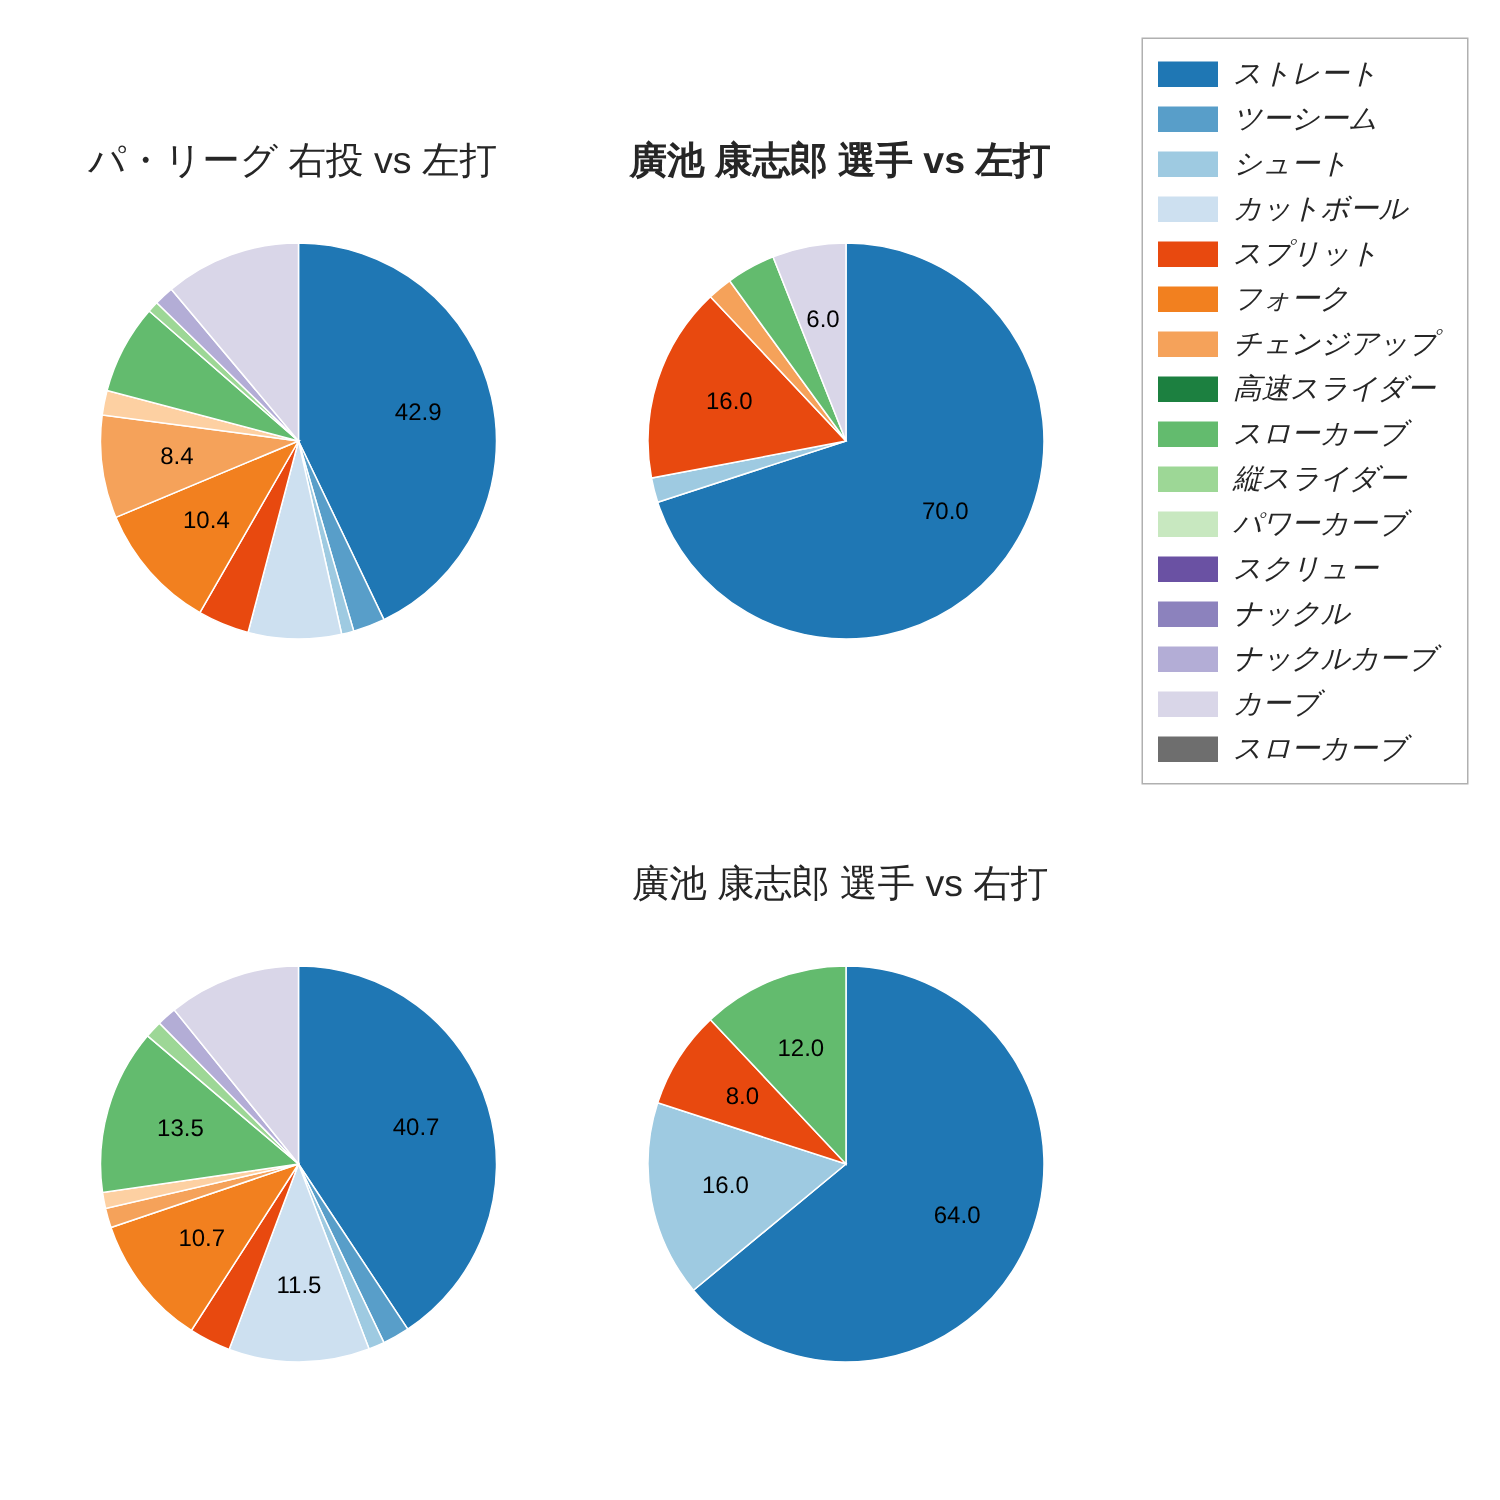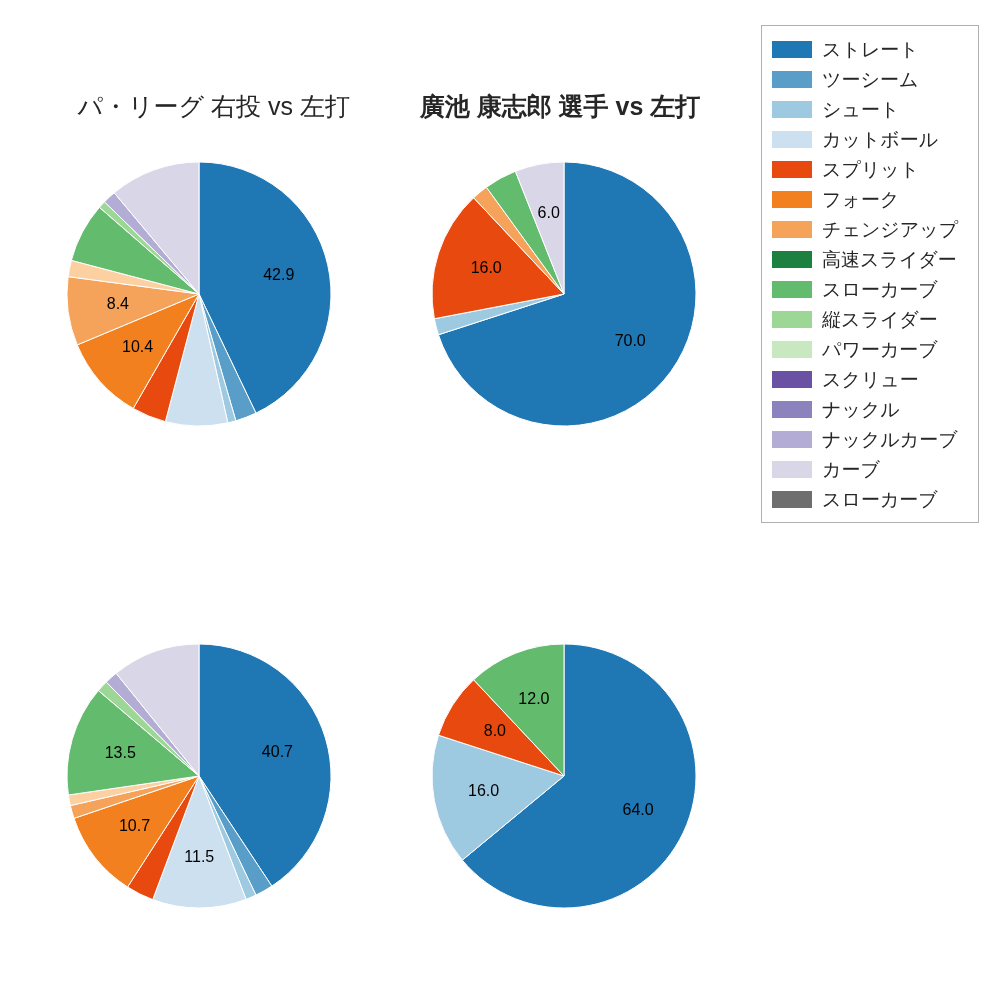--- a/index.html
+++ b/index.html
@@ -52,20 +52,21 @@
     width: 218px;
     border: 1px solid #b0b0b0;
     background: #ffffff;
     box-sizing: border-box;
     padding: 8px 10px 8px 10px;
   }
   .legend-row {
     display: flex;
     align-items: center;
     height: 30px;
+    font-style: italic;
   }
   .legend-swatch {
     width: 40px;
     height: 17px;
     flex: 0 0 auto;
     margin-right: 10px;
     border: 0;
   }
   .legend-label {
     font-size: 19px;
@@ -73,21 +74,21 @@
     white-space: nowrap;
     line-height: 1;
   }
 </style>
 </head>
 <body>
 
 <div class="canvas">
 
   <div class="chart-cell" style="left:40px; top:90px; width:310px; height:380px;">
-    <div class="chart-title" style="top:0px;text-align:right;">パ・リーグ 右投 vs 左打</div>
+    <div class="chart-title" style="top:0px;">パ・リーグ 右投 vs 左打</div>
     <div class="pie-wrap" style="left:17px; top:62px;">
       <svg class="pie-svg" id="svg-0" width="284" height="284" viewBox="0 0 284 284">
           <path d="M 142 142 L 142.00 10.00 A 132 132 0 0 1 198.95 261.08 Z" fill="#1f77b4" stroke="#ffffff" stroke-width="1"></path>
           <text x="221.8" y="123.9" class="slice-label">42.9</text>
           <path d="M 142 142 L 198.95 261.08 A 132 132 0 0 1 178.83 268.76 Z" fill="#589ec9" stroke="#ffffff" stroke-width="1"></path>
           <path d="M 142 142 L 178.83 268.76 A 132 132 0 0 1 170.79 270.82 Z" fill="#9ecae1" stroke="#ffffff" stroke-width="1"></path>
           <path d="M 142 142 L 170.79 270.82 A 132 132 0 0 1 108.37 269.64 Z" fill="#cde0f0" stroke="#ffffff" stroke-width="1"></path>
           <path d="M 142 142 L 108.37 269.64 A 132 132 0 0 1 76.24 256.45 Z" fill="#e8490f" stroke="#ffffff" stroke-width="1"></path>
           <path d="M 142 142 L 76.24 256.45 A 132 132 0 0 1 20.21 192.90 Z" fill="#f2801f" stroke="#ffffff" stroke-width="1"></path>
           <text x="80.6" y="196.1" class="slice-label">10.4</text>
@@ -136,20 +137,21 @@
           <path d="M 142 142 L 11.38 161.01 A 132 132 0 0 1 41.36 56.59 Z" fill="#63bb6e" stroke="#ffffff" stroke-width="1"></path>
           <text x="63.3" y="119.4" class="slice-label">13.5</text>
           <path d="M 142 142 L 41.36 56.59 A 132 132 0 0 1 49.25 48.08 Z" fill="#9dd796" stroke="#ffffff" stroke-width="1"></path>
           <path d="M 142 142 L 49.25 48.08 A 132 132 0 0 1 59.14 39.24 Z" fill="#b3add6" stroke="#ffffff" stroke-width="1"></path>
           <path d="M 142 142 L 59.14 39.24 A 132 132 0 0 1 142.00 10.00 Z" fill="#d9d6e8" stroke="#ffffff" stroke-width="1"></path>
         </svg>
     </div>
   </div>
 
   <div class="chart-cell" style="left:405px; top:572px; width:310px; height:380px;">
+    <div class="chart-title" style="top:0px;">廣池 康志郎 選手 vs 右打</div>
     <div class="pie-wrap" style="left:17px; top:62px;">
       <svg class="pie-svg" id="svg-3" width="284" height="284" viewBox="0 0 284 284">
           <path d="M 142 142 L 142.00 10.00 A 132 132 0 1 1 40.29 226.14 Z" fill="#1f77b4" stroke="#ffffff" stroke-width="1"></path>
           <text x="216.1" y="176.8" class="slice-label">64.0</text>
           <path d="M 142 142 L 40.29 226.14 A 132 132 0 0 1 16.46 101.21 Z" fill="#9ecae1" stroke="#ffffff" stroke-width="1"></path>
           <text x="61.6" y="157.3" class="slice-label">16.0</text>
           <path d="M 142 142 L 16.46 101.21 A 132 132 0 0 1 51.64 45.78 Z" fill="#e8490f" stroke="#ffffff" stroke-width="1"></path>
           <text x="72.9" y="98.1" class="slice-label">8.0</text>
           <path d="M 142 142 L 51.64 45.78 A 132 132 0 0 1 142.00 10.00 Z" fill="#63bb6e" stroke="#ffffff" stroke-width="1"></path>
           <text x="111.9" y="65.9" class="slice-label">12.0</text>

